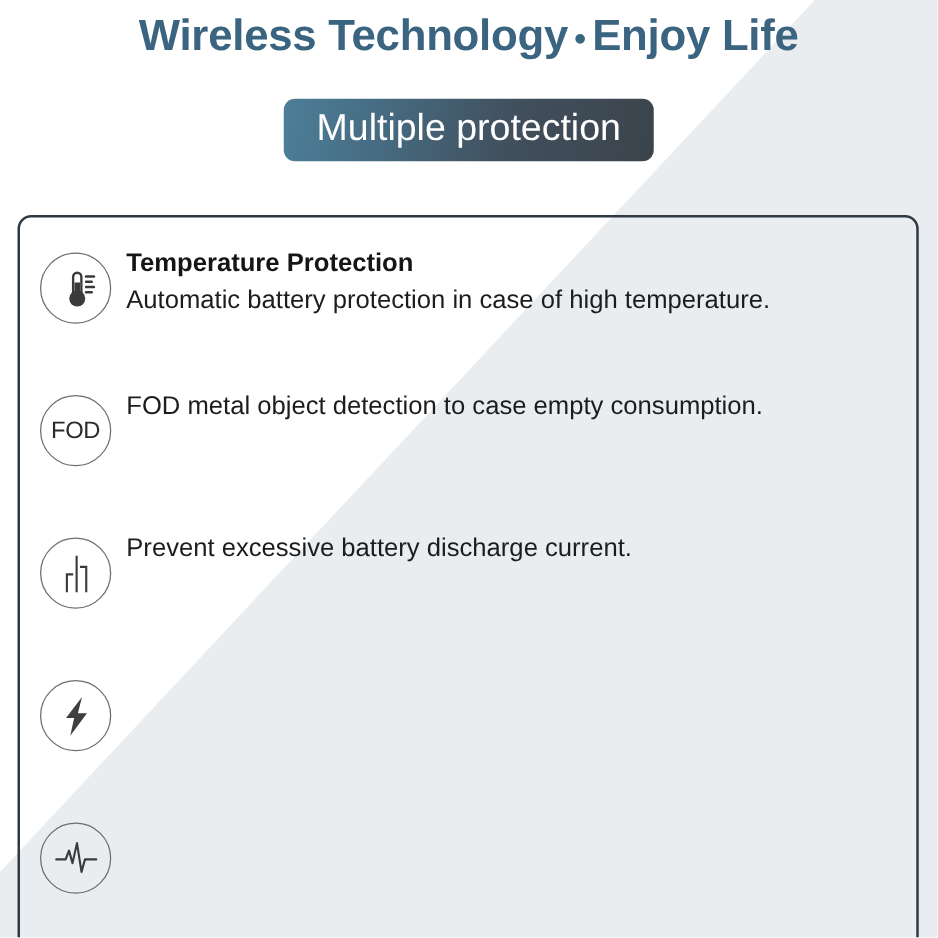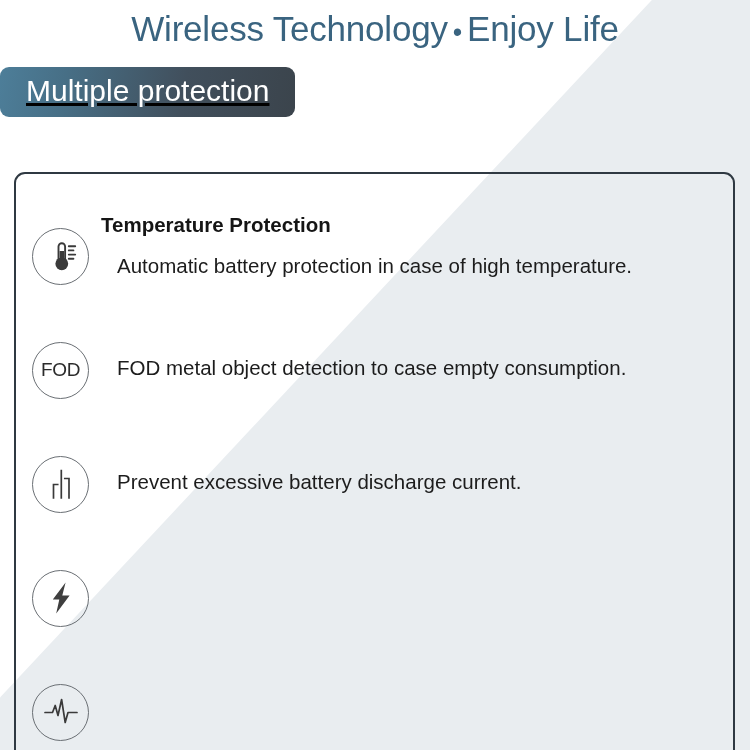--- a/index.html
+++ b/index.html
@@ -35,38 +35,37 @@
 
   
   .header {
     position: relative;
     z-index: 3;
     padding-top: 8px;
     text-align: center;
   }
   .main-title {
     font-size: 35px;
-    font-weight: normal;
+    font-weight: bold;
     color: #3a6480;
     letter-spacing: -0.2px;
     line-height: 1.2;
     white-space: nowrap;
     margin: 0;
   }
   .main-title .dot {
     font-size: 27px;
     vertical-align: middle;
     padding: 0 5px;
   }
 
   .badge-wrap {
-    margin-top: 17px;
+    margin-top: 29px;
     display: flex;
-    justify-content: flex-start;
-    text-decoration: underline;
+    justify-content: center;
   }
   .badge {
     display: inline-block;
     background: linear-gradient(100deg, #4d7e99 0%, #476f86 22%, #414f5c 62%, #3b444c 100%);
     color: #ffffff;
     font-size: 30px;
     font-weight: normal;
     padding: 7px 26px 9px 26px;
     border-radius: 9px;
     line-height: 1.12;
@@ -93,21 +92,21 @@
     top: 172px;
     width: 721px;
     height: 600px;
     box-sizing: border-box;
     padding: 24px 10px 0 18px;
     z-index: 3;
   }
 
   .feature-row {
     display: flex;
-    align-items: center;
+    align-items: flex-start;
     height: 114px;
   }
 
   .icon-circle {
     flex: 0 0 auto;
     width: 57px;
     height: 57px;
     border: 1.6px solid #6a6f74;
     border-radius: 50%;
     display: flex;
@@ -137,21 +136,21 @@
     color: #151515;
     line-height: 1.25;
     margin: 0 0 3px 0;
     white-space: nowrap;
   }
   .feature-desc {
     font-size: 20.5px;
     font-weight: normal;
     color: #1c1c1c;
     line-height: 1.3;
-    margin: 16px;
+    margin: 0;
     white-space: nowrap;
   }
 </style>
 </head>
 <body>
 
 <div id="stage">
 
   <div class="diag-wedge"></div>
 

